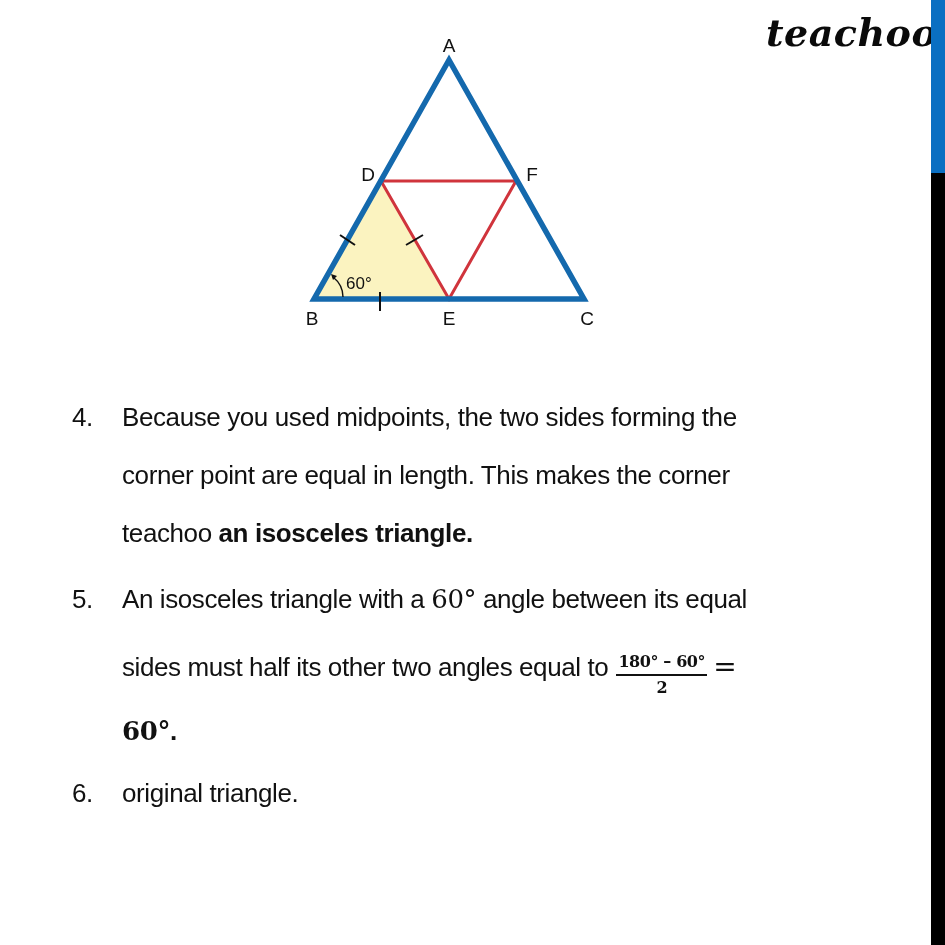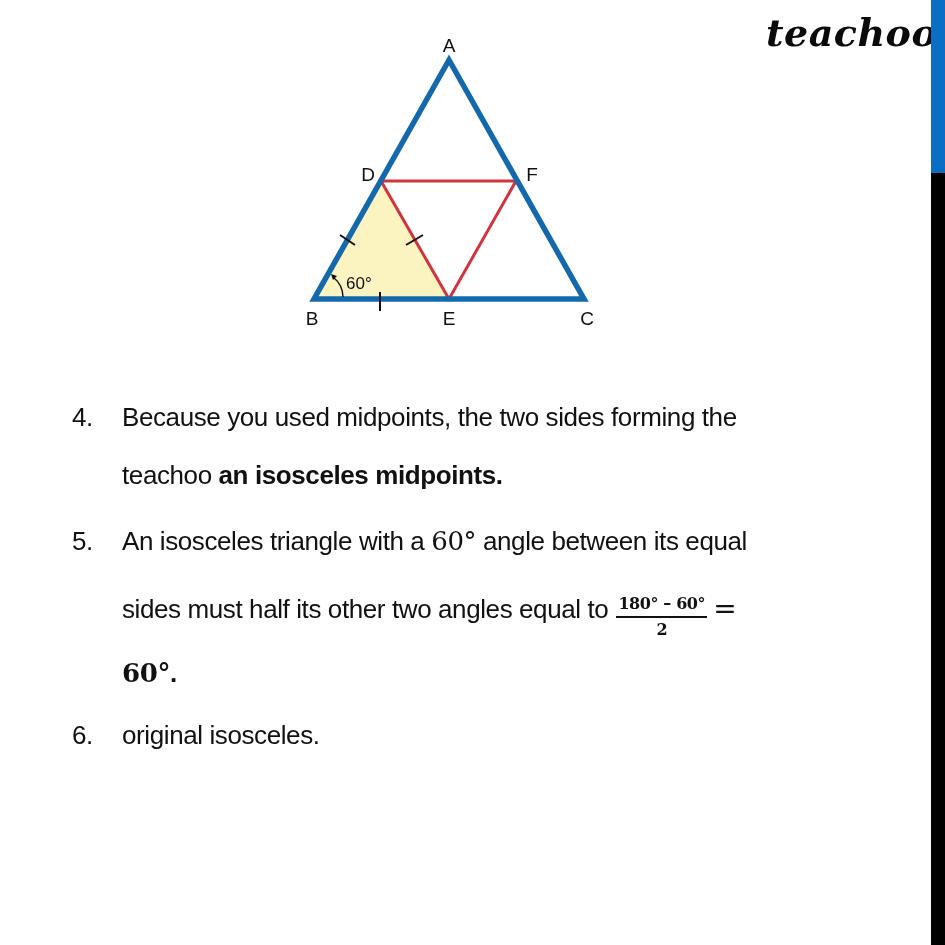--- a/index.html
+++ b/index.html
@@ -150,28 +150,29 @@
     <text class="fig-label" x="532" y="181" text-anchor="middle">F</text>
     <text class="fig-label" x="346" y="289" style="font-size:17px;">60°</text>
   </svg>
 </div>
 
 <div class="steps">
 
   <div class="step" style="line-height:58px;">
     <span class="step-num">4.</span>
     <span class="line">Because you used midpoints, the two sides forming the</span>
-    <span class="line"><span>teachoo </span><span class="b">an isosceles midpoints.</span></span>
+    <span class="line">corner point are equal in length. This makes the corner</span>
+    <span class="line"><span>teachoo </span><span class="b">an isosceles triangle.</span></span>
   </div>
 
   <div class="step" style="margin-top:8px;">
     <span class="step-num" style="line-height:58px;">5.</span>
     <span class="line" style="line-height:58px;"><span>An isosceles triangle with a </span><span class="math">60°</span><span> angle between its equal</span></span>
     <span class="line" style="height:78px; line-height:78px;"><span>sides must half its other two angles equal to</span><span class="frac"><span class="num">180° – 60°</span><span class="den">2</span></span><span class="eq">=</span></span>
     <span class="line" style="line-height:50px;"><span class="math-b">60°</span><span class="b">.</span></span>
   </div>
 
   <div class="step" style="line-height:58px; margin-top:8px;">
     <span class="step-num">6.</span>
-    <span class="line">original isosceles.</span>
+    <span class="line">original triangle.</span>
   </div>
 
 </div>
 
 </body></html>

